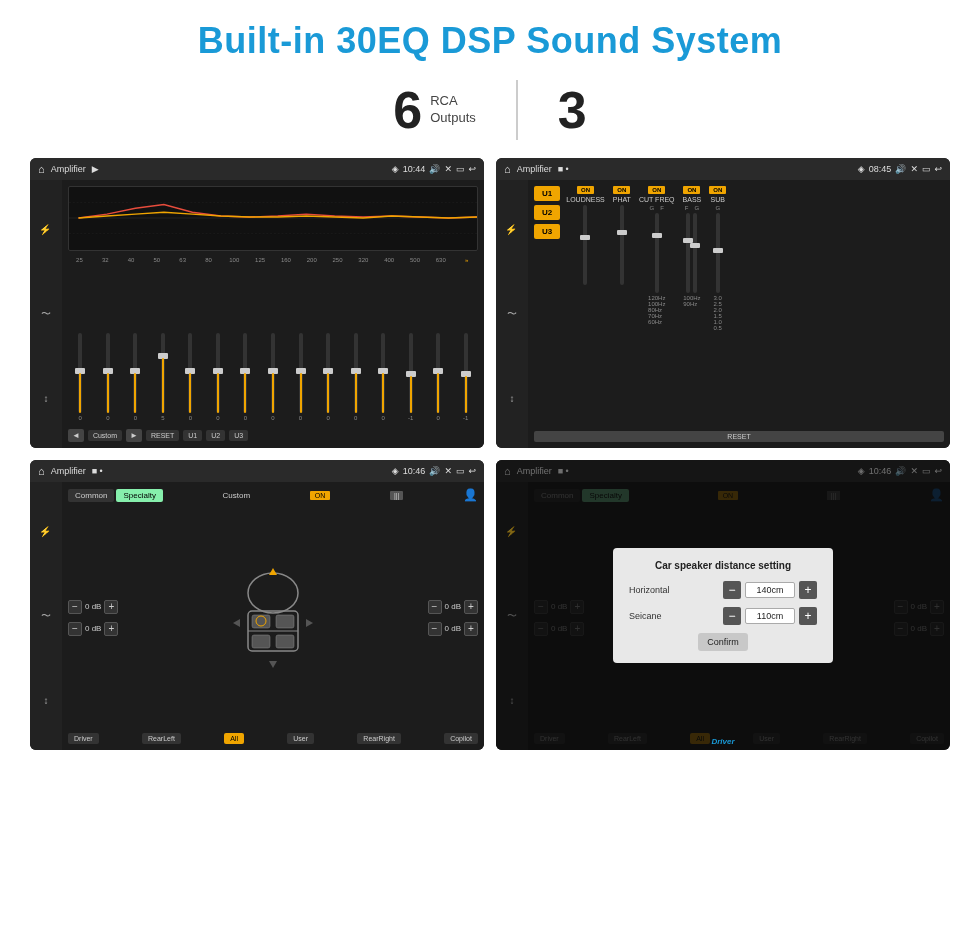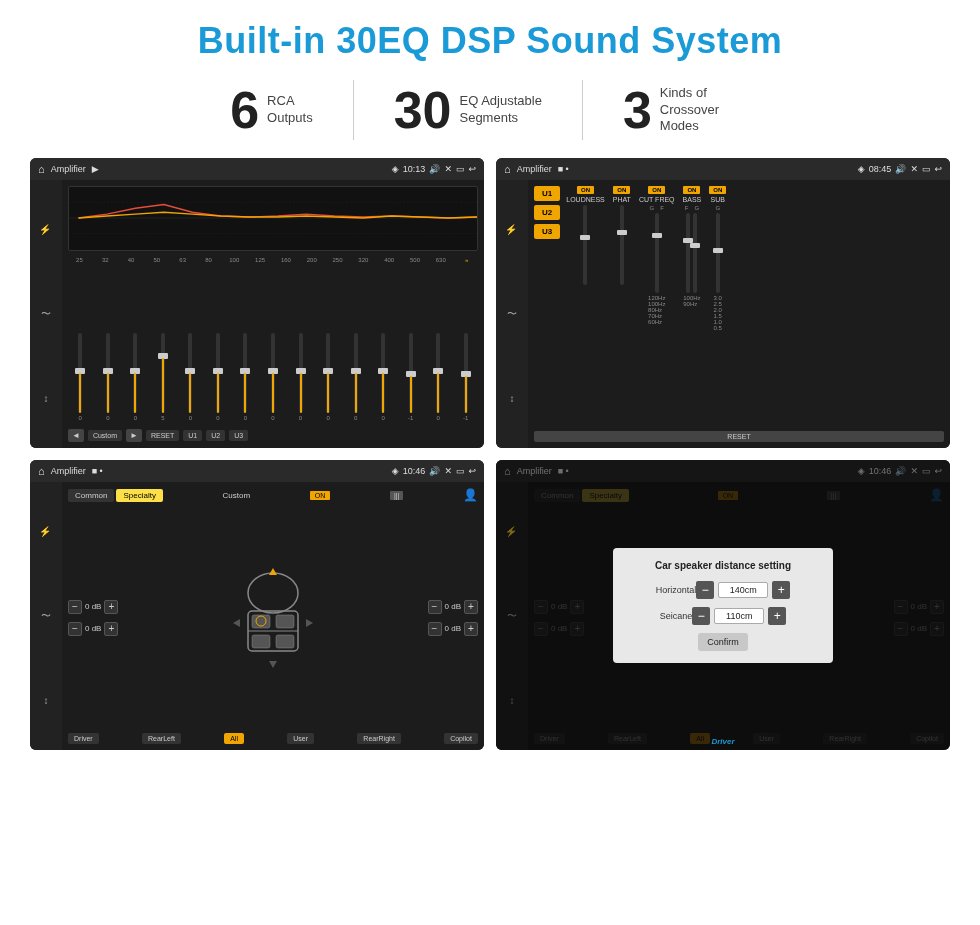--- a/index.html
+++ b/index.html
@@ -311,21 +311,21 @@
       display: flex;
       gap: 2px;
     }
     .tab-btn {
       font-size: 8px;
       padding: 2px 7px;
       border-radius: 2px;
       border: none;
       cursor: pointer;
     }
-    .tab-btn.active { background: #fde047; color: #000; }
+    .tab-btn.active { background: #86efac; color: #000; }
     .tab-btn.inactive { background: #333; color: #ccc; }
     .fader-label { color: #ccc; font-size: 8px; }
     .on-toggle {
       background: #f0a500;
       color: #000;
       font-size: 7px;
       padding: 1px 5px;
       border-radius: 1px;
     }
     .user-icon { color: #ccc; font-size: 12px; }
@@ -403,21 +403,21 @@
     .dialog-title {
       font-size: 10px;
       font-weight: bold;
       color: #222;
       margin-bottom: 10px;
       text-align: center;
     }
     .dialog-row {
       display: flex;
       align-items: center;
-      justify-content: center;
+      justify-content: space-between;
       margin-bottom: 8px;
     }
     .dialog-label {
       font-size: 9px;
       color: #333;
     }
     .dialog-control {
       display: flex;
       align-items: center;
       gap: 4px;
@@ -483,43 +483,38 @@
 <div class="page-container">
 
   <h1 class="main-title">Built-in 30EQ DSP Sound System</h1>
 
   <div class="stats-row">
     <div class="stat-item">
       <span class="stat-number">6</span>
       <span class="stat-label">RCA<br>Outputs</span>
     </div>
     <div class="stat-divider"></div>
-    <div class="stat-item">
-      <span class="stat-number">30</span>
-      <span class="stat-label">EQ Adjustable<br>Segments</span>
-    </div>
     <div class="stat-divider"></div>
     <div class="stat-item">
       <span class="stat-number">3</span>
-      <span class="stat-label">Kinds of<br>Crossover Modes</span>
     </div>
   </div>
 
   <div class="screens-grid">
 
     <div class="screen-container">
       <div class="status-bar">
         <div class="status-left">
           <span class="home-icon">⌂</span>
           <span>Amplifier</span>
           <span>▶</span>
         </div>
         <div class="status-right">
           <span>◈</span>
-          <span>10:13</span>
+          <span>10:44</span>
           <span>🔊</span>
           <span>✕</span>
           <span>▭</span>
           <span>↩</span>
         </div>
       </div>
       <div class="screen-content">
         <div class="left-sidebar">
           <span class="sidebar-icon active">⚡</span>
           <span class="sidebar-icon">〜</span>

